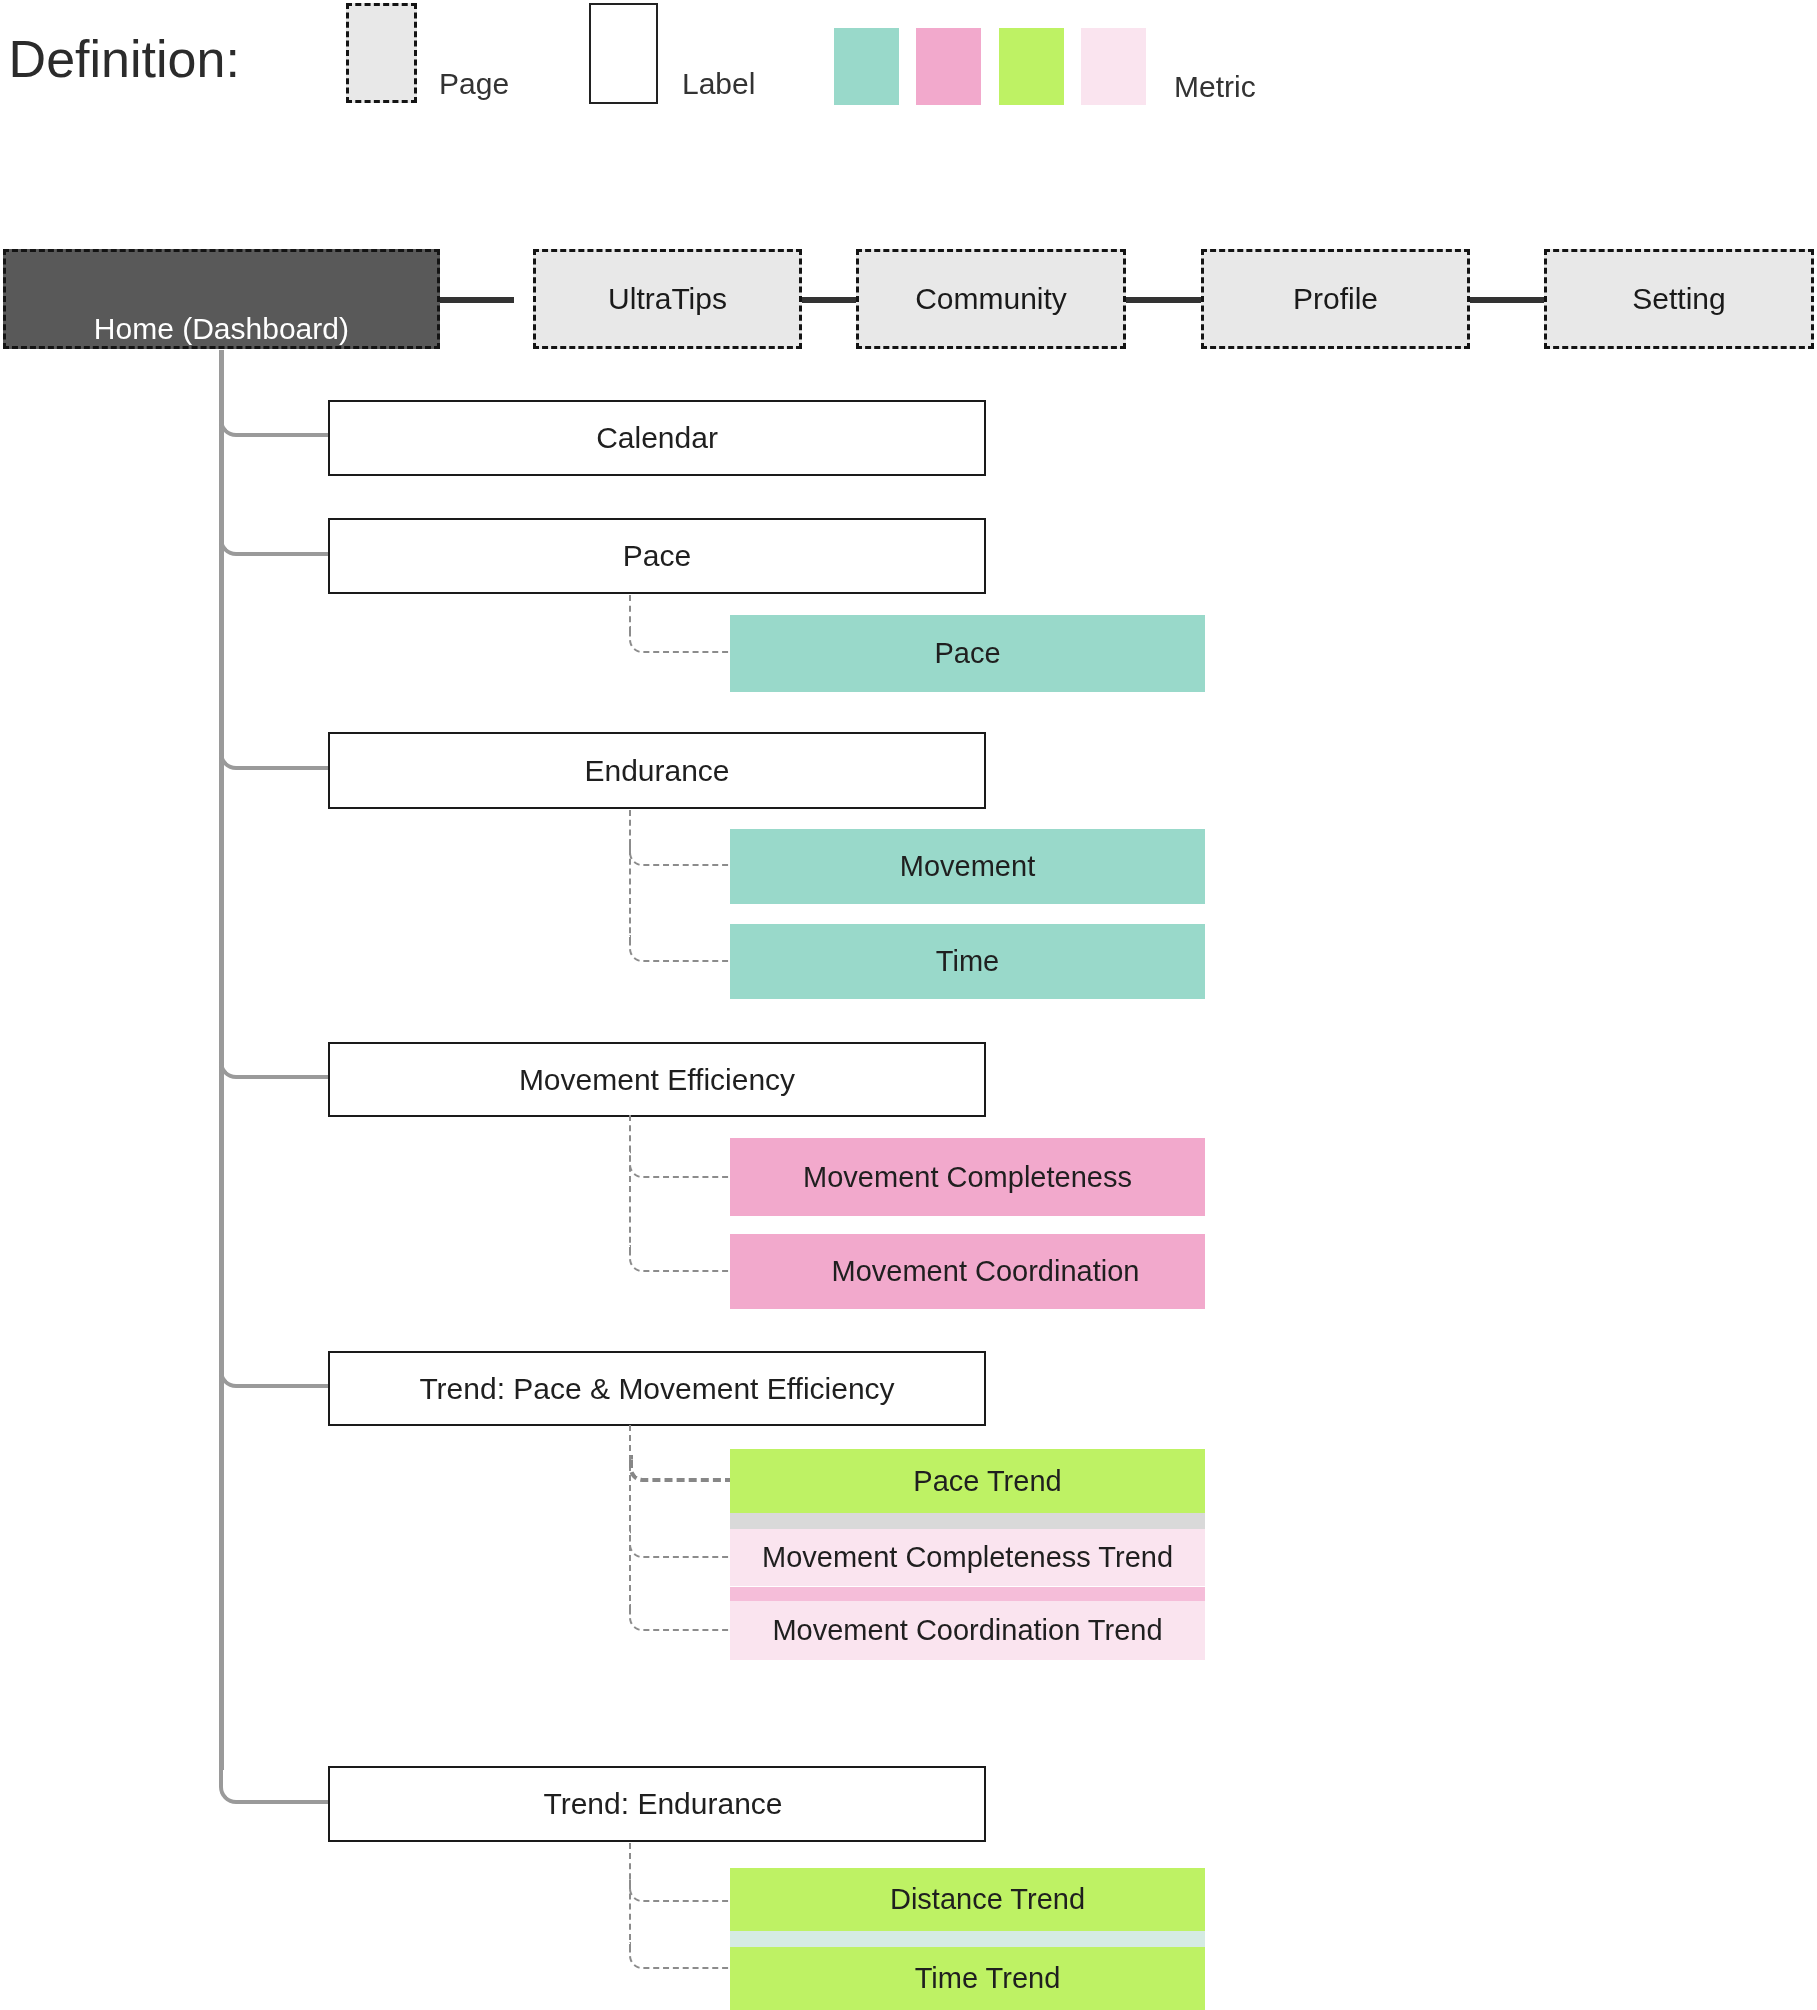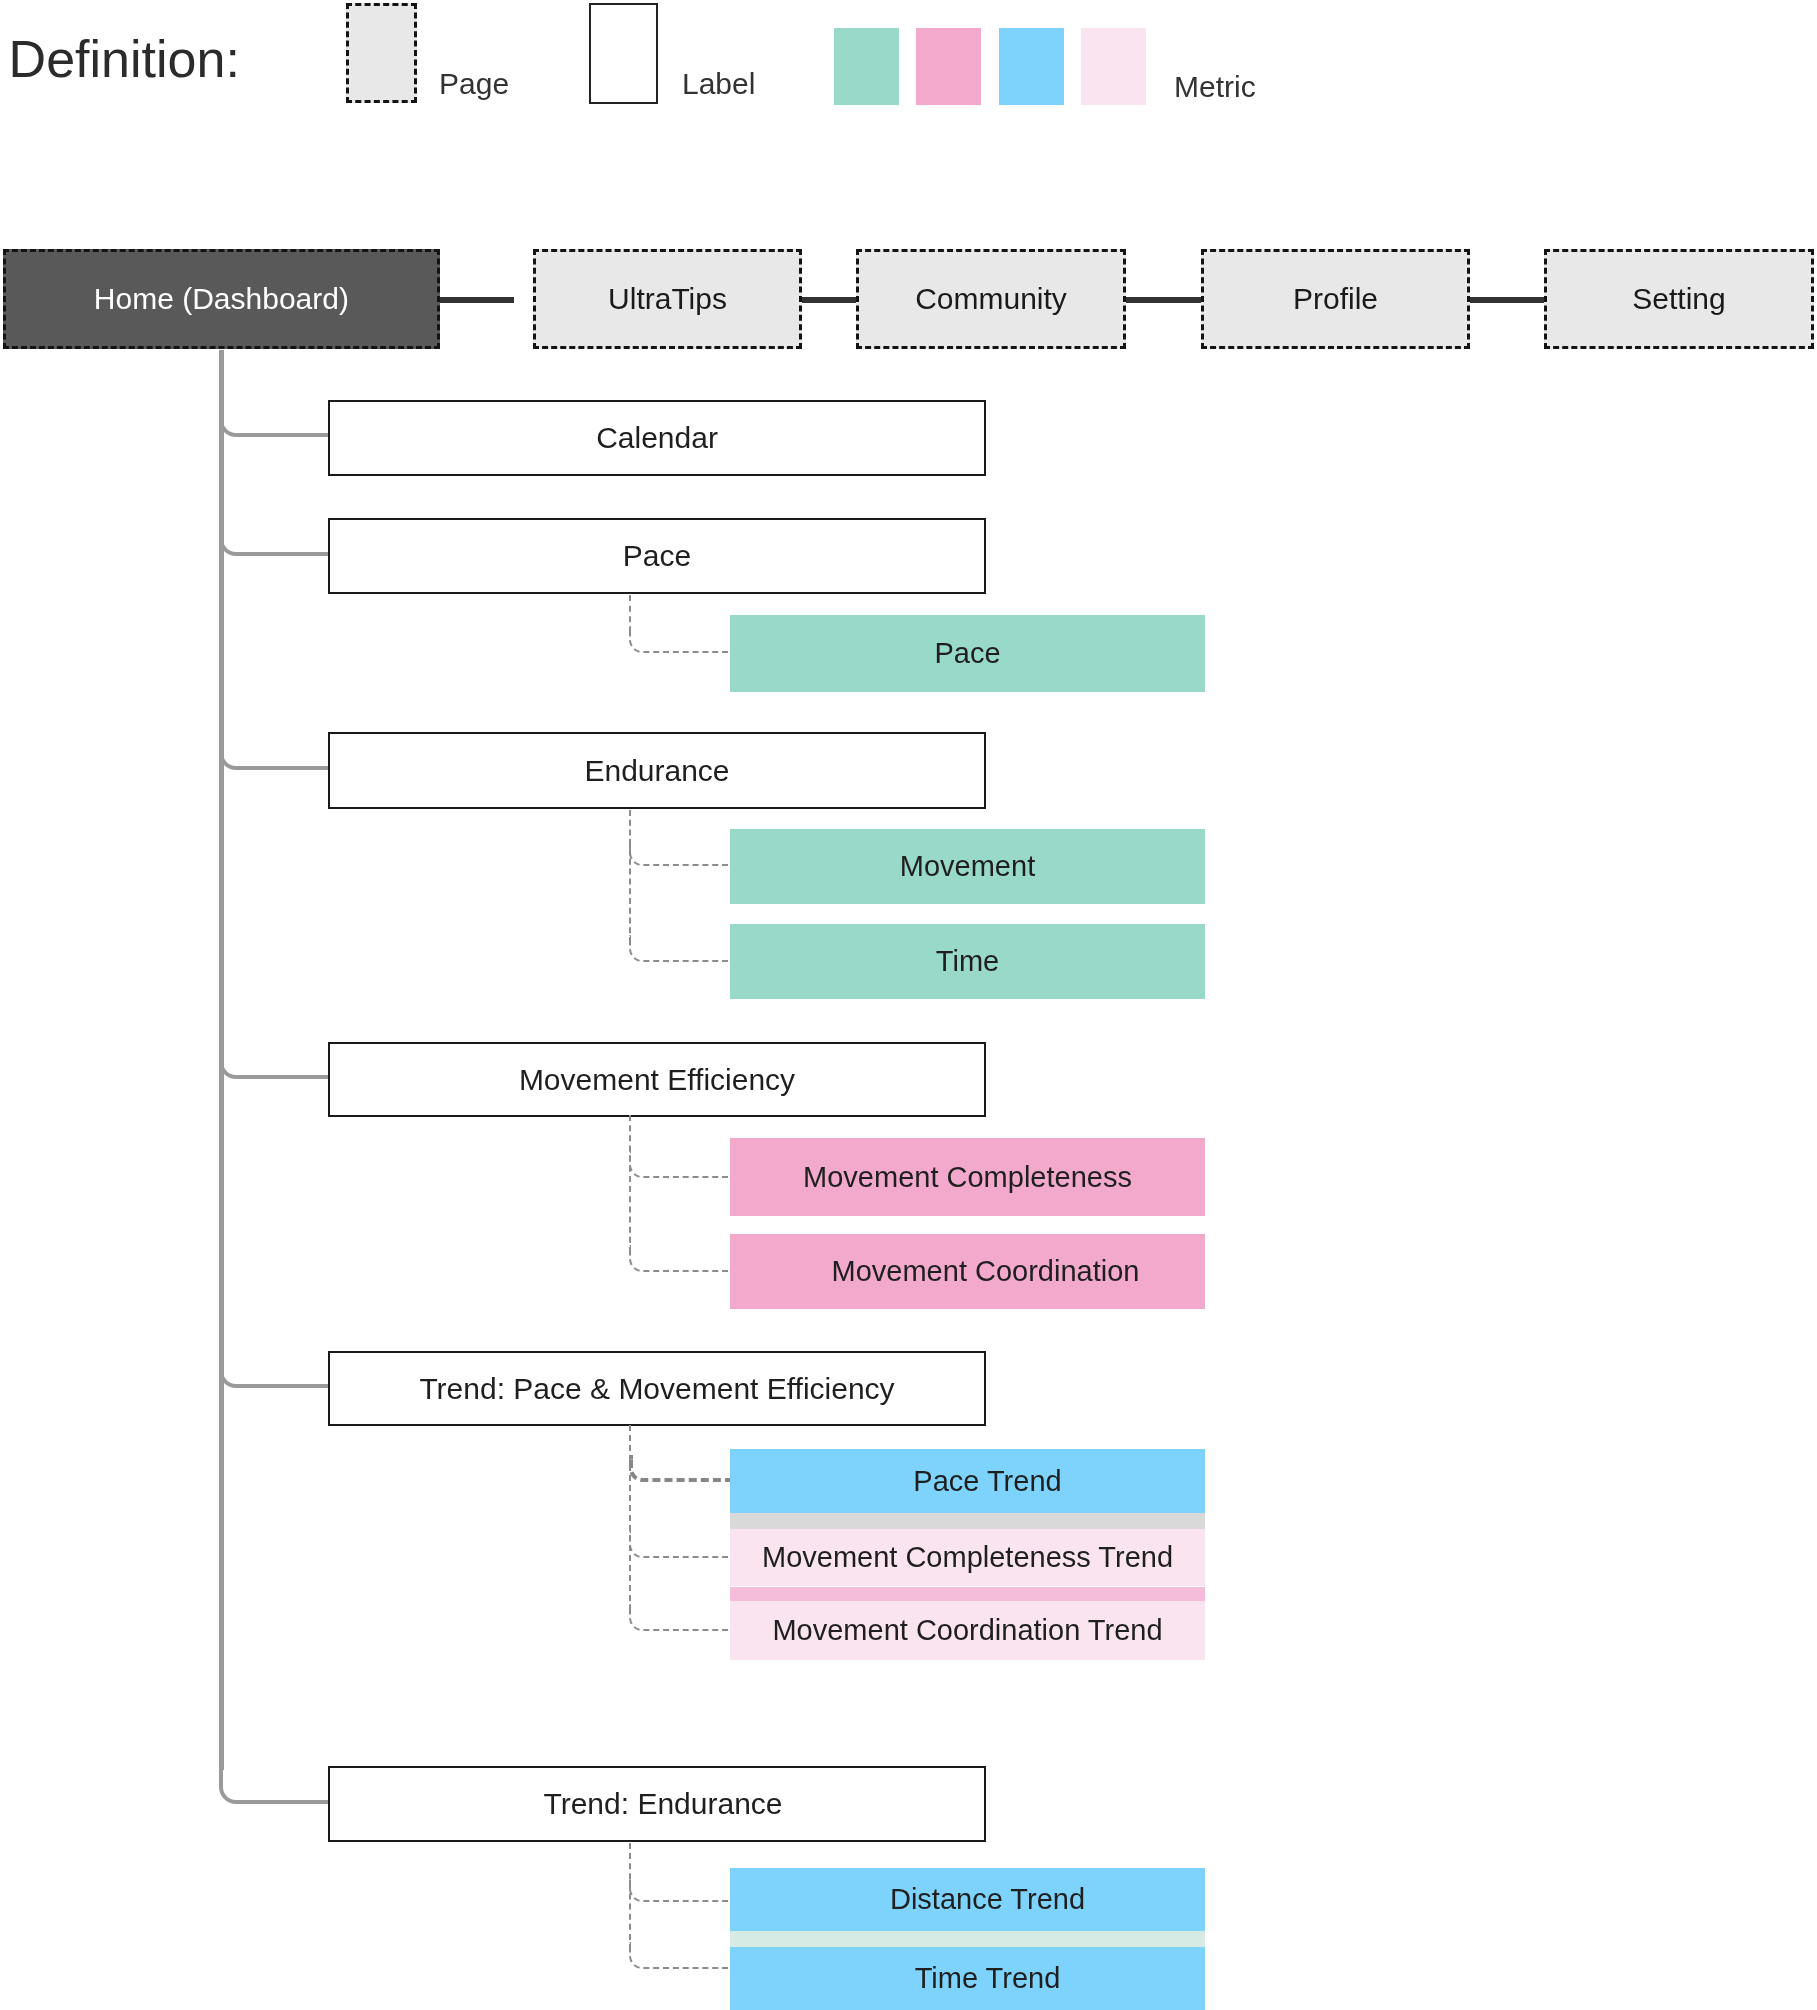--- a/index.html
+++ b/index.html
@@ -55,21 +55,21 @@
     font-size:30px;color:#1f1f1f;
   }
   .bar{
     left:730px;width:475px;
     display:flex;align-items:center;justify-content:center;
     font-size:29px;color:#1f1f1f;
   }
   .strip{left:730px;width:475px;}
   .teal{background:#99d9ca;}
   .pink{background:#f2a9cc;text-align:center;}
-  .lteal{background:#7dd3fc;padding-left:40px;}
+  .lteal{background:#bef264;padding-left:40px;}
   .lpink{background:#fae4ef;}
   .strip-gray{background:#d9d9d9;}
   .strip-pink{background:#f5bdd9;}
   .strip-teal{background:#d5ebe3;}
 </style>
 </head>
 <body>
 
 <div id="canvas">
 
@@ -85,21 +85,21 @@
   <div class="abs swatch-metric pink" style="left:916px;"></div>
   <div class="abs swatch-metric lteal" style="left:999px;"></div>
   <div class="abs swatch-metric lpink" style="left:1081px;"></div>
   <div class="abs legend-label" style="left:1174px;top:70px;">Metric</div>
 
   <div class="abs navline" style="left:440px;width:74px;"></div>
   <div class="abs navline" style="left:782px;width:74px;"></div>
   <div class="abs navline" style="left:1125px;width:76px;"></div>
   <div class="abs navline" style="left:1469px;width:75px;"></div>
 
-  <div class="abs navbox home" style="left:2.9px;width:437px;">
+  <div class="abs navbox home" style="left:2.9px;width:437px;align-items:flex-end;">
     <span>Home (Dashboard)</span>
   </div>
   <div class="abs navbox" style="left:513px;width:269px;margin-left:20px;">
     <span>UltraTips</span>
   </div>
   <div class="abs navbox" style="left:856px;width:270px;">
     <span>Community</span>
   </div>
   <div class="abs navbox" style="left:1201px;width:269px;">
     <span>Profile</span>

